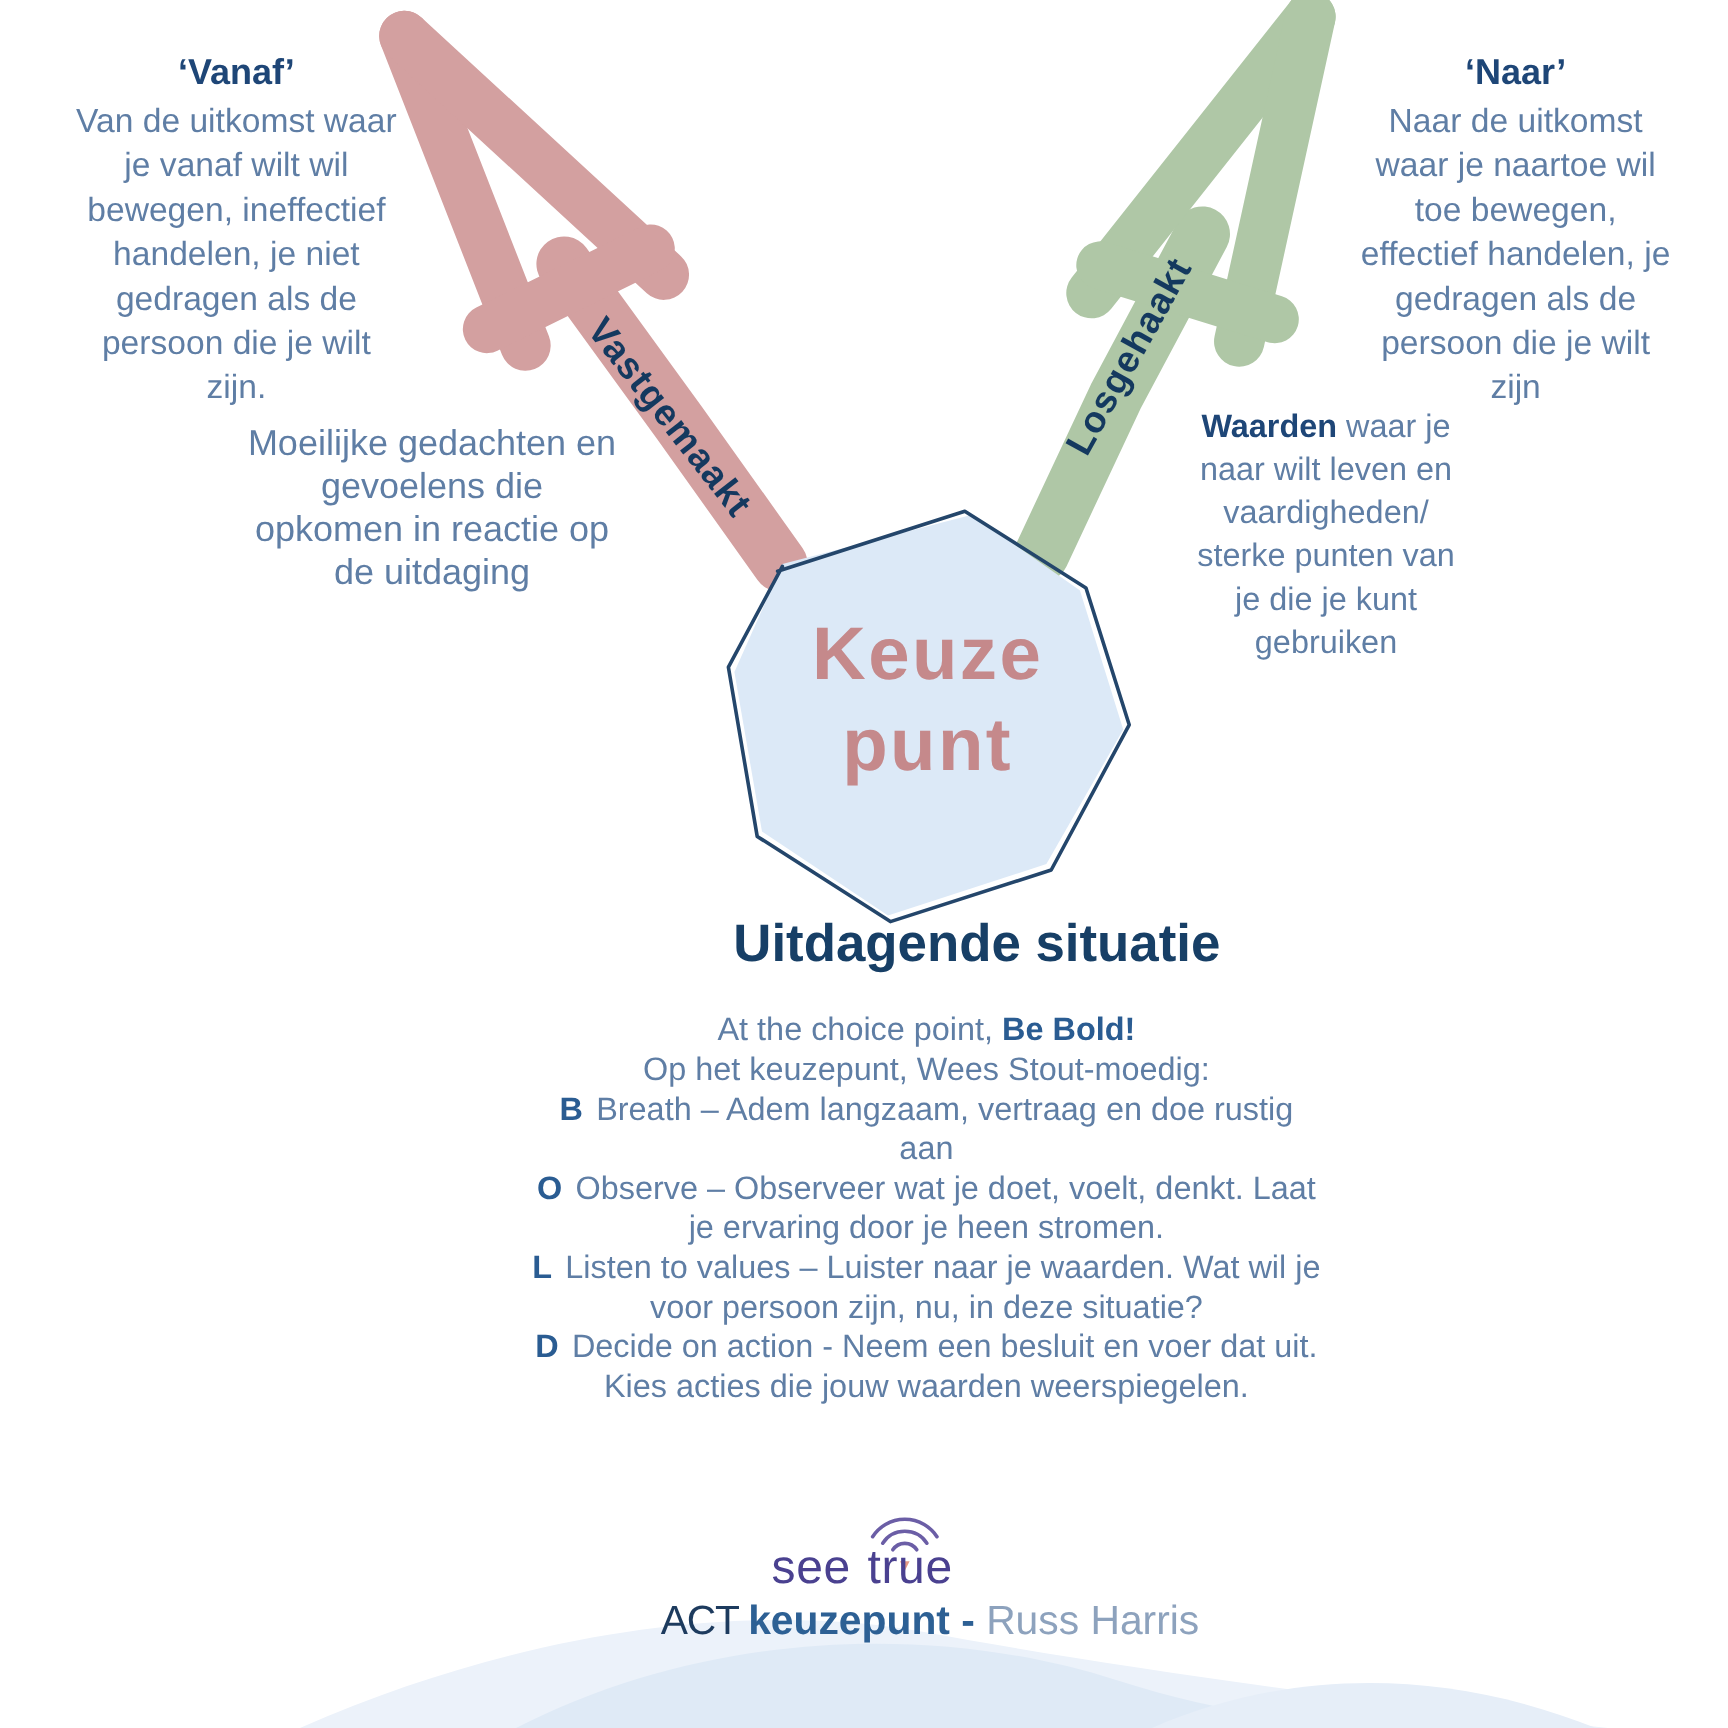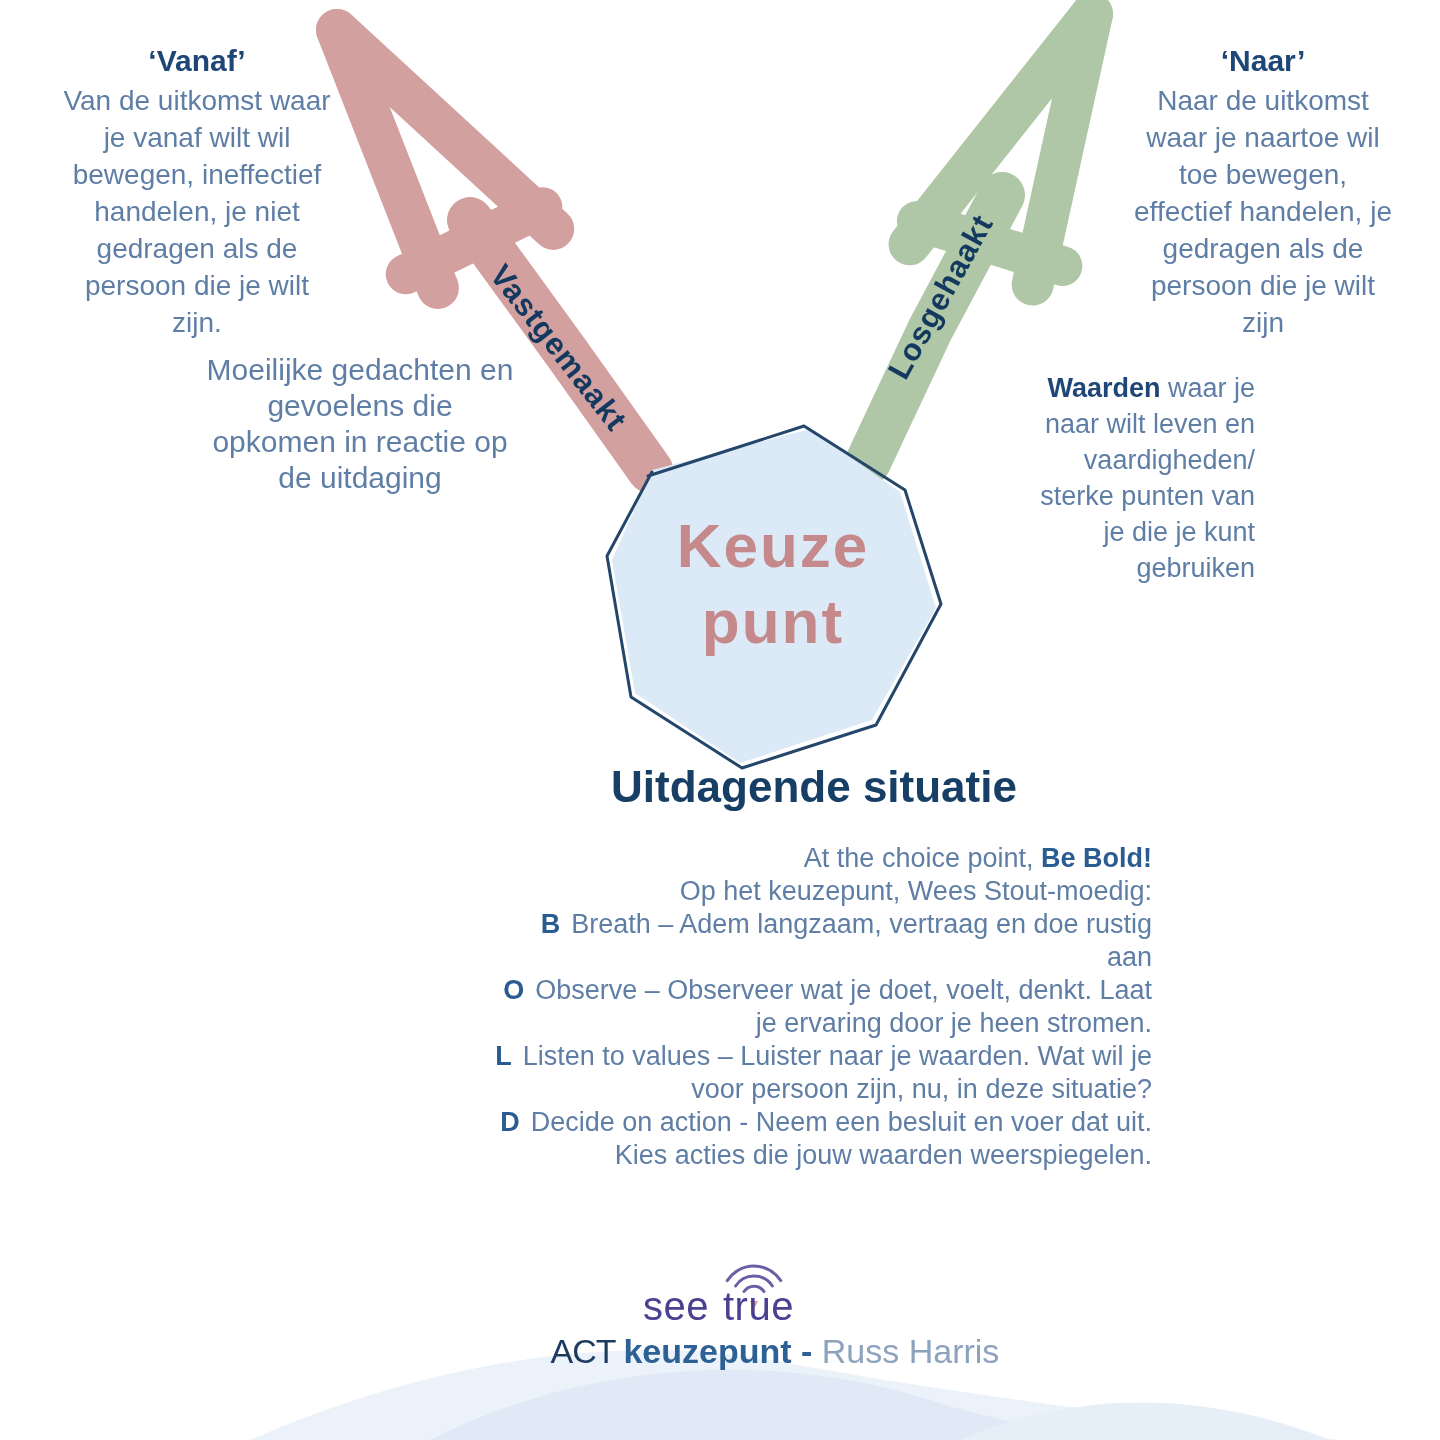--- a/index.html
+++ b/index.html
@@ -10,33 +10,33 @@
   }
   .art{position:absolute;left:0;top:0;width:1440px;height:1440px;}
   .txt{position:absolute;text-align:center;color:#5f7ea5;}
   .lines{white-space:pre-line;}
   
   .block-vanaf{left:197px;top:40px;width:360px;transform:translateX(-50%);font-size:28px;line-height:37px;}
   .block-naar{left:1263px;top:40px;width:360px;transform:translateX(-50%);font-size:28px;line-height:37px;}
   .block-head{font-weight:bold;color:#1e4677;font-size:30px;line-height:42px;}
   
   .note-left{left:360px;top:352px;width:340px;transform:translateX(-50%);font-size:30px;line-height:36px;}
-  .note-right{left:1105px;top:370px;width:300px;transform:translateX(-50%);font-size:27px;line-height:36px;text-align:right;}
+  .note-right{left:1105px;top:337px;width:300px;transform:translateX(-50%);font-size:27px;line-height:36px;}
   .note-bold{font-weight:bold;color:#1e4677;}
   
   .arrow-label{position:absolute;font-weight:bold;color:#14395f;font-size:31px;letter-spacing:1px;white-space:nowrap;}
   .label-vast{left:558px;top:348px;transform:translate(-50%,-50%) rotate(52deg);}
   .label-los{left:941px;top:297px;transform:translate(-50%,-50%) rotate(-61deg);}
   
   .choice-label{left:773px;top:508px;width:400px;transform:translateX(-50%);
     font-size:62px;line-height:76px;font-weight:bold;color:#c5898b;letter-spacing:2px;}
   .situation{left:814px;top:762px;width:600px;transform:translateX(-50%);
     font-size:44px;font-weight:bold;color:#173f66;}
   
-  .bold-block{left:772px;top:842px;width:760px;transform:translateX(-50%);font-size:27px;line-height:33px;text-align:right;}
+  .bold-block{left:772px;top:842px;width:760px;transform:translateX(-50%);font-size:27px;line-height:33px;}
   .bold-block .accent{font-weight:bold;color:#2a5c92;}
   .bold-item b{color:#2a5c92;margin-right:11px;}
   
   .logo{position:absolute;left:763px;top:1258px;transform:translateX(-50%);width:240px;height:70px;}
   .logo-arcs{position:absolute;left:50%;top:0;transform:translateX(-60%);}
   .logo-text{position:absolute;left:0;right:0;top:26px;text-align:left;
     font-size:40px;color:#4a4190;letter-spacing:0.5px;}
   .logo-text .w2{margin-left:14px;}
   
   .footer-line{left:775px;top:1332px;width:700px;transform:translateX(-50%);font-size:34px;white-space:nowrap;}

